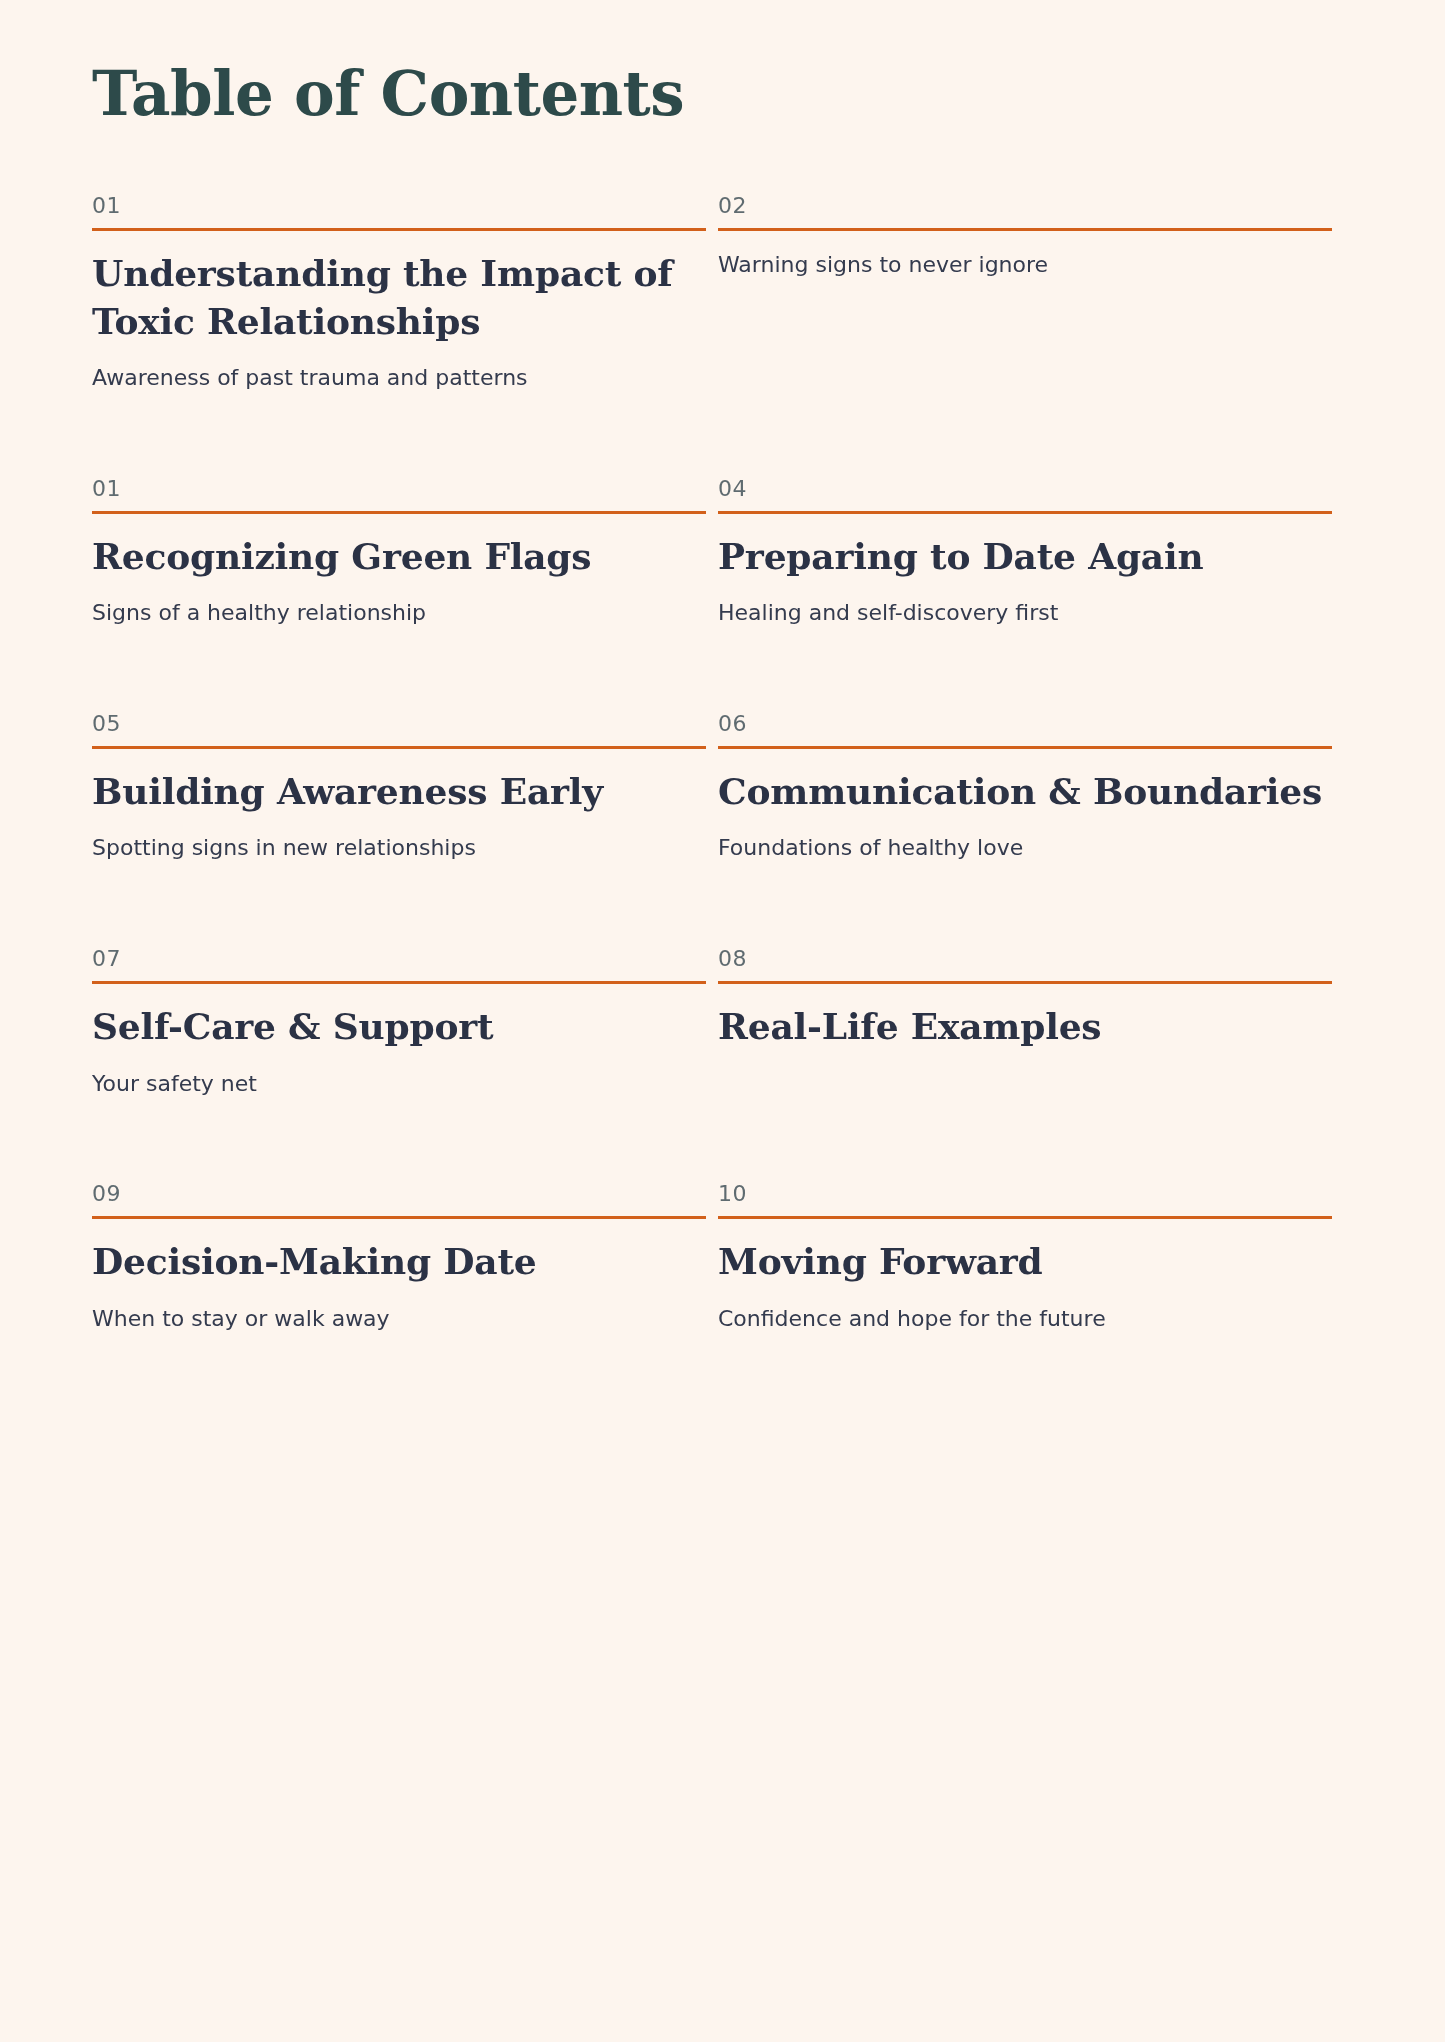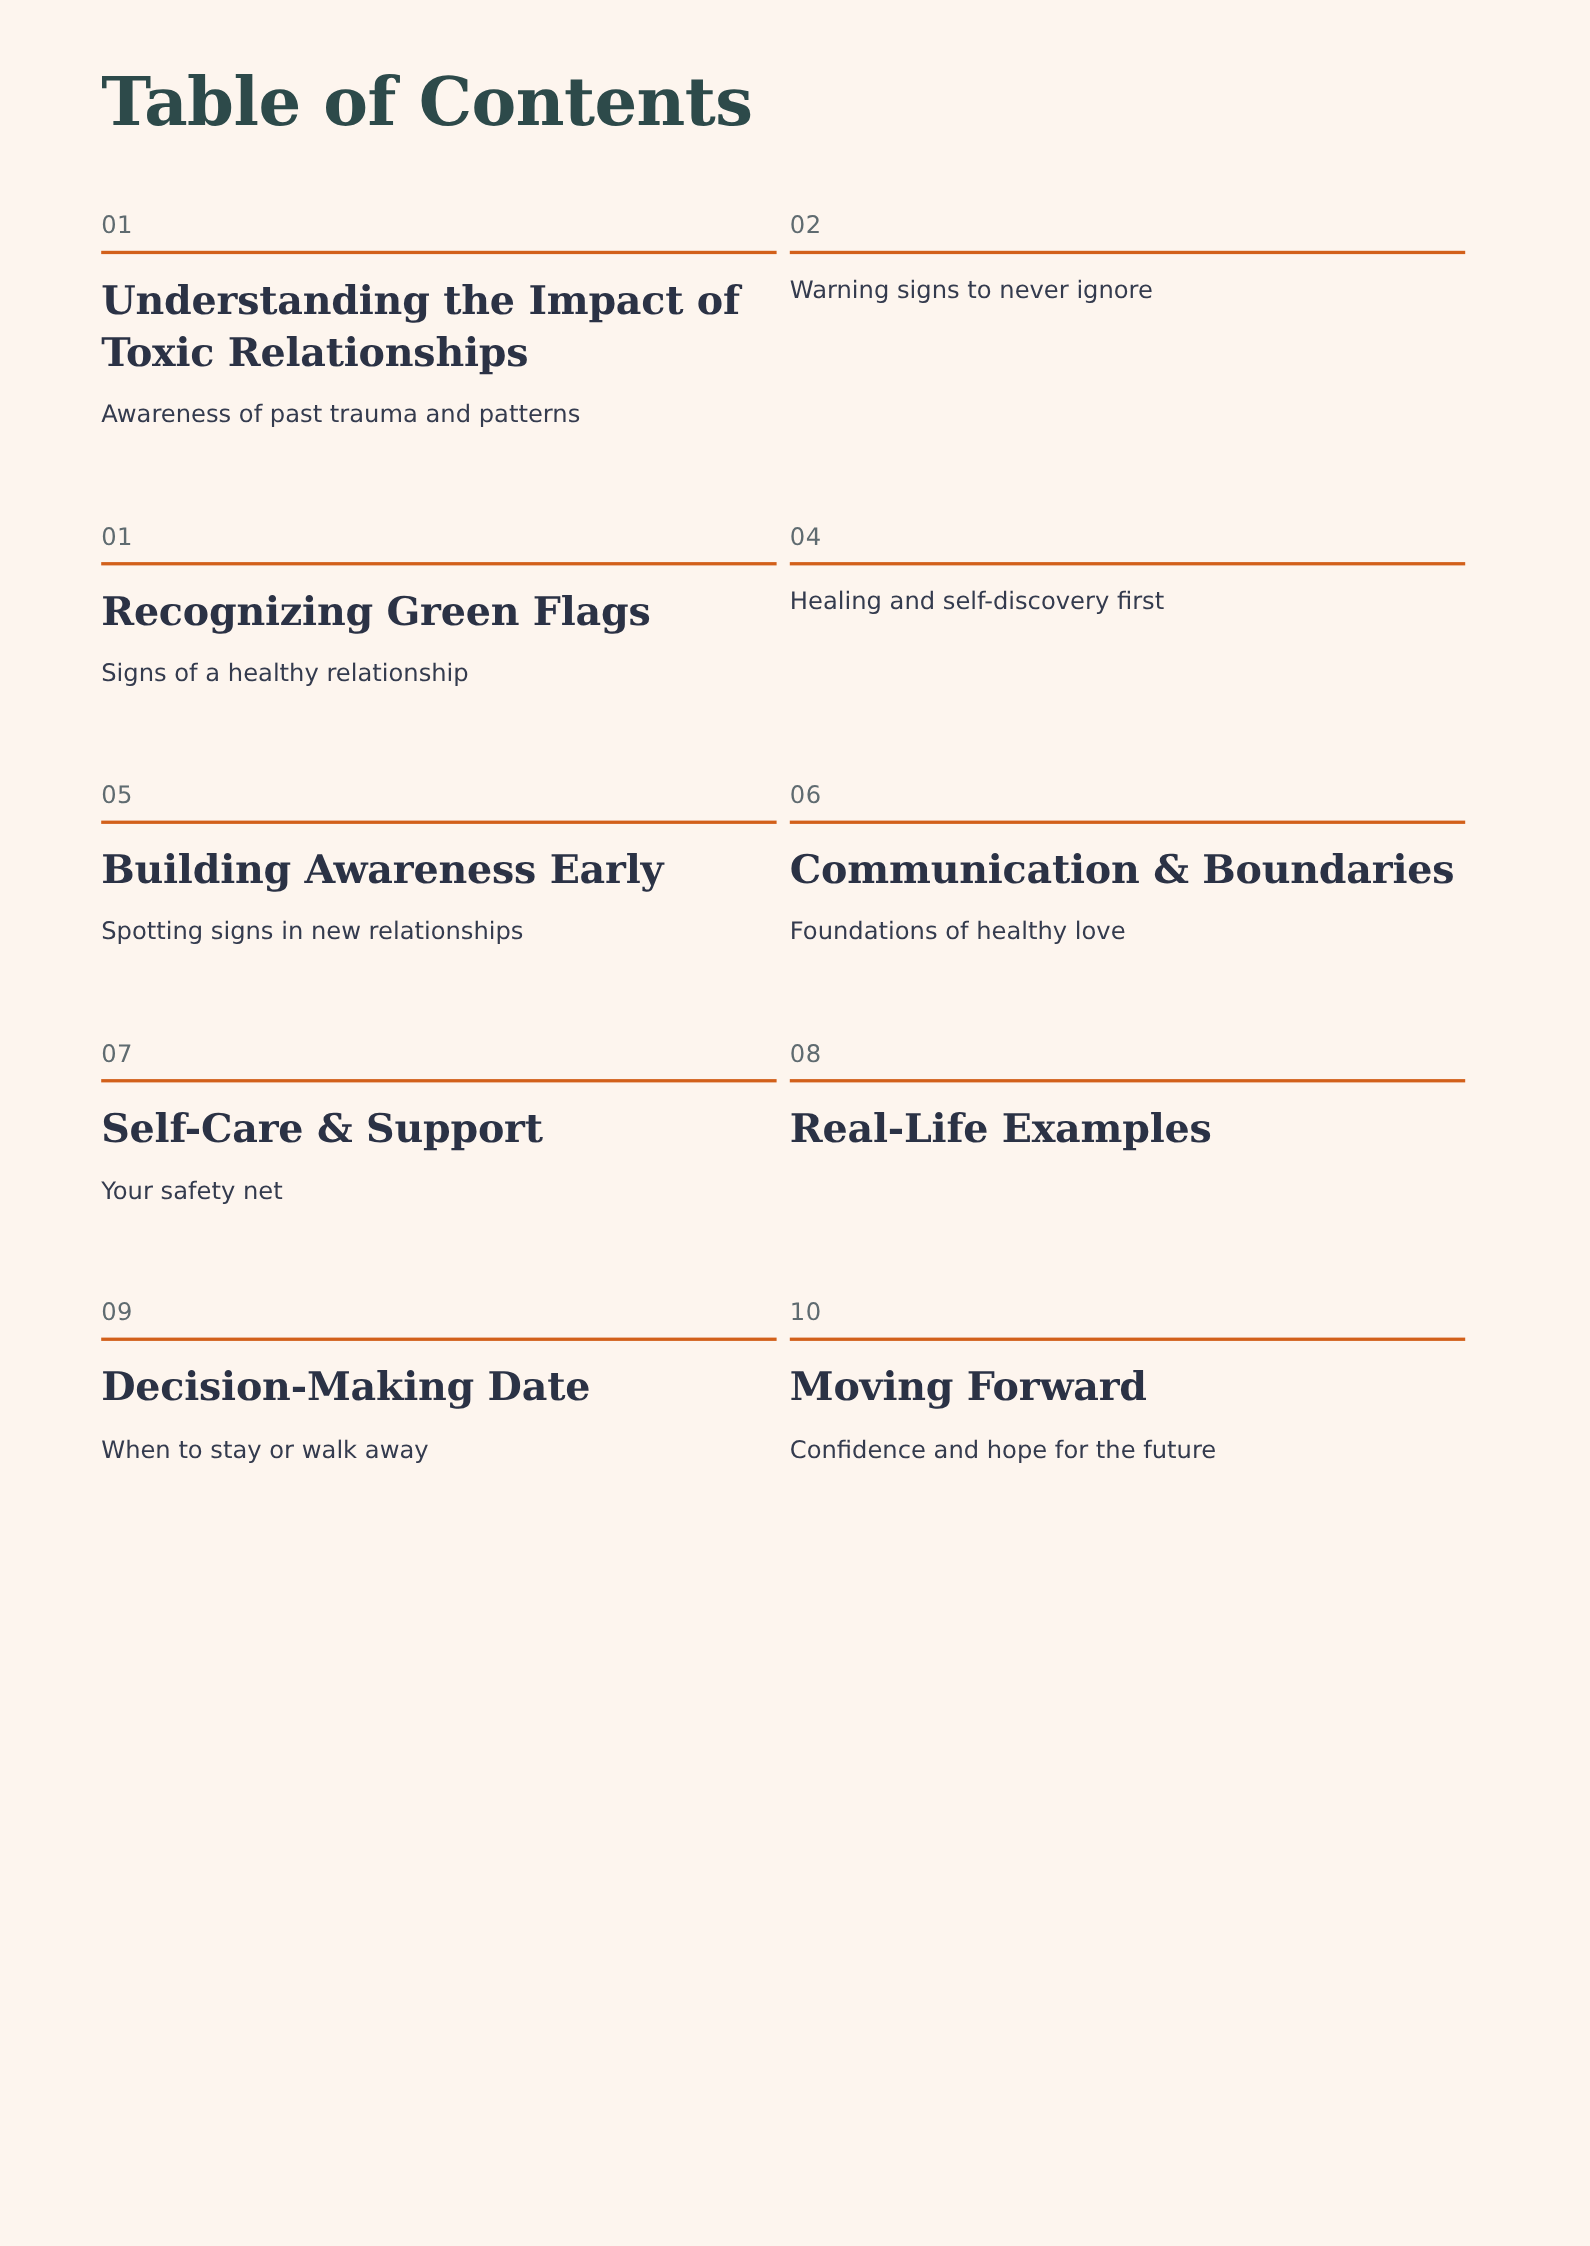--- a/index.html
+++ b/index.html
@@ -119,20 +119,21 @@
     <div class="toc-entry">
       <div class="entry-number">01</div>
       <div class="entry-rule"></div>
       <div class="entry-title">Recognizing Green Flags</div>
       <div class="entry-desc">Signs of a healthy relationship</div>
     </div>
 
     <div class="toc-entry">
       <div class="entry-number">04</div>
       <div class="entry-rule"></div>
+      <div class="entry-title">Preparing to Date Again</div>
       <div class="entry-desc">Healing and self-discovery first</div>
     </div>
 
     <div class="row-spacer"></div>
     <div class="row-spacer"></div>
 
     <div class="toc-entry">
       <div class="entry-number">05</div>
       <div class="entry-rule"></div>
       <div class="entry-title">Building Awareness Early</div>

